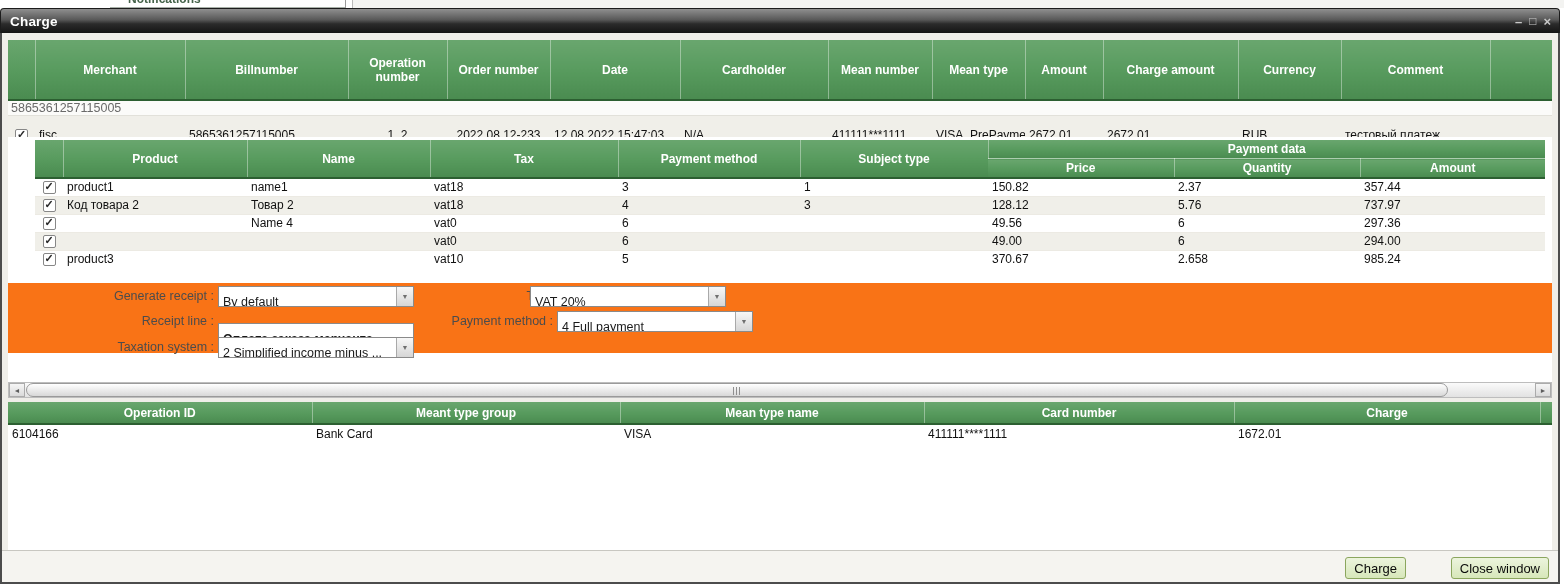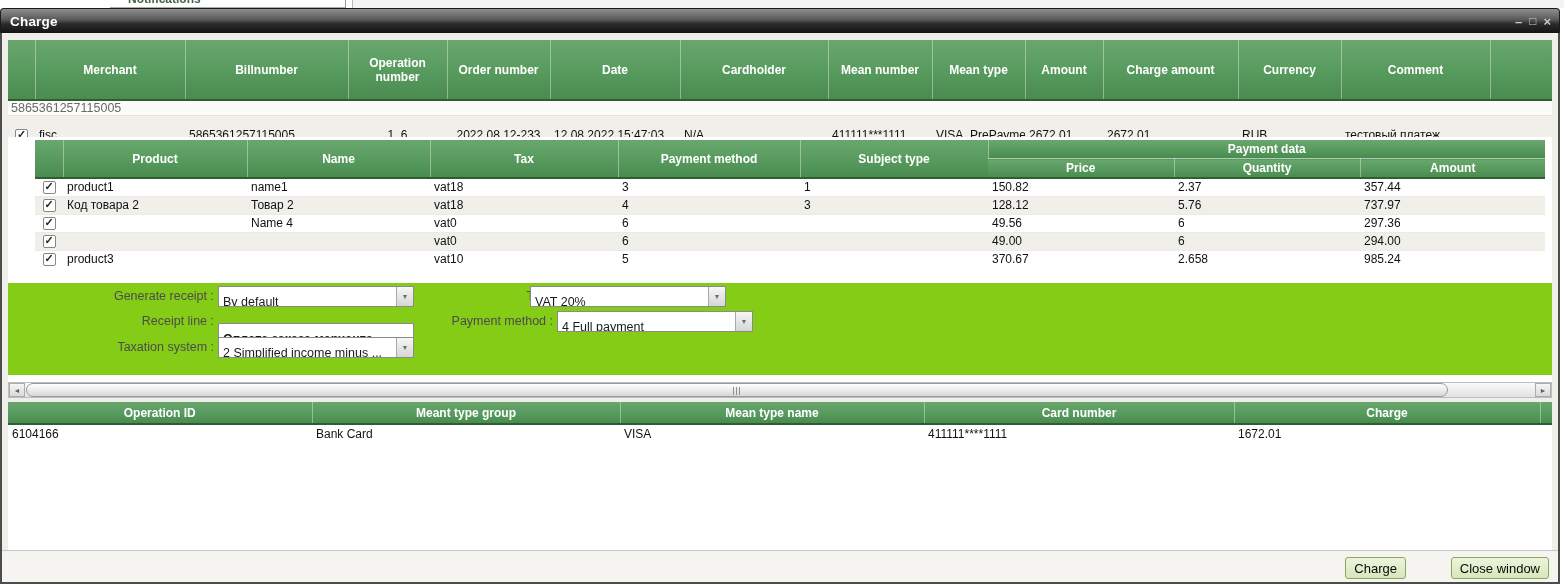--- a/index.html
+++ b/index.html
@@ -55,21 +55,21 @@
   
   .detail { position:absolute; left:6px; top:104px; width:1544px; height:245px; background:#fff; }
   table.products { left:27px; top:3px; width:1510px; }
   table.products thead tr.r1 { height:17px; }
   table.products thead tr.r2 { height:19px; }
   table.products th.group { border-bottom:1px solid rgba(255,255,255,.45); }
   table.products tbody tr:nth-child(even) { background:#f0efe9; }
   table.products td { border-top:1px solid #eceae3; }
 
   
-  .form-area { position:absolute; left:0; top:146px; width:1544px; height:92px; background:#84cc16; }
+  .form-area { position:absolute; left:0; top:146px; width:1544px; height:70px; background:#f97316; }
   .frow { position:absolute; height:21px; line-height:20px; }
   .flabel { position:absolute; text-align:right; font-size:12.5px; color:#4c4c4c; line-height:21px; }
   .field { position:absolute; height:21px; background:#fff; border:1px solid #8a8a8a; display:flex; }
   .field .val { flex:1; font-size:12.5px; color:#1a1a1a; padding:7px 4px; line-height:17px;
     white-space:nowrap; overflow:hidden; }
   .field .drop { width:17px; background:linear-gradient(180deg,#f7f7f7,#d6d6d6);
     border-left:1px solid #a9a9a9; display:flex; align-items:center; justify-content:center;
     color:#6f6f6f; font-size:7px; }
 
   
@@ -162,21 +162,21 @@
         <tbody>
           <tr class="group-row">
             <td colspan="14" class="al">5865361257115005</td>
           </tr>
           <tr class="main-row">
             <td class="ac"><span class="cb">
                   <span>✓</span>
                 </span></td>
             <td class="al">fisc</td>
             <td class="al">5865361257115005</td>
-            <td class="ac">1, 6</td>
+            <td class="ac">1, 2</td>
             <td class="ac">2022.08.12-233</td>
             <td class="al">12.08.2022 15:47:03</td>
             <td class="al">N/A</td>
             <td class="ar">411111***1111</td>
             <td class="al wrap2">VISA, PrePayment</td>
             <td class="ar">2672.01</td>
             <td class="ar">2672.01</td>
             <td class="al">RUB</td>
             <td class="al">тестовый платеж</td>
             <td></td>

